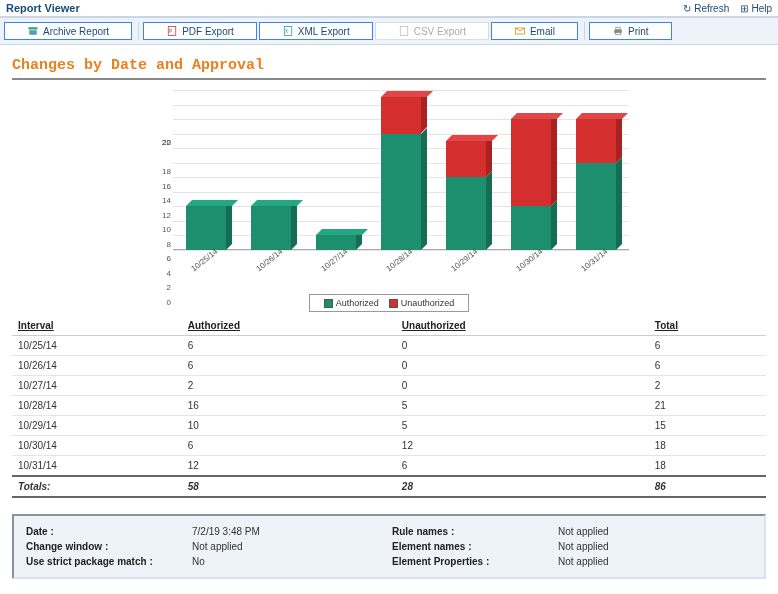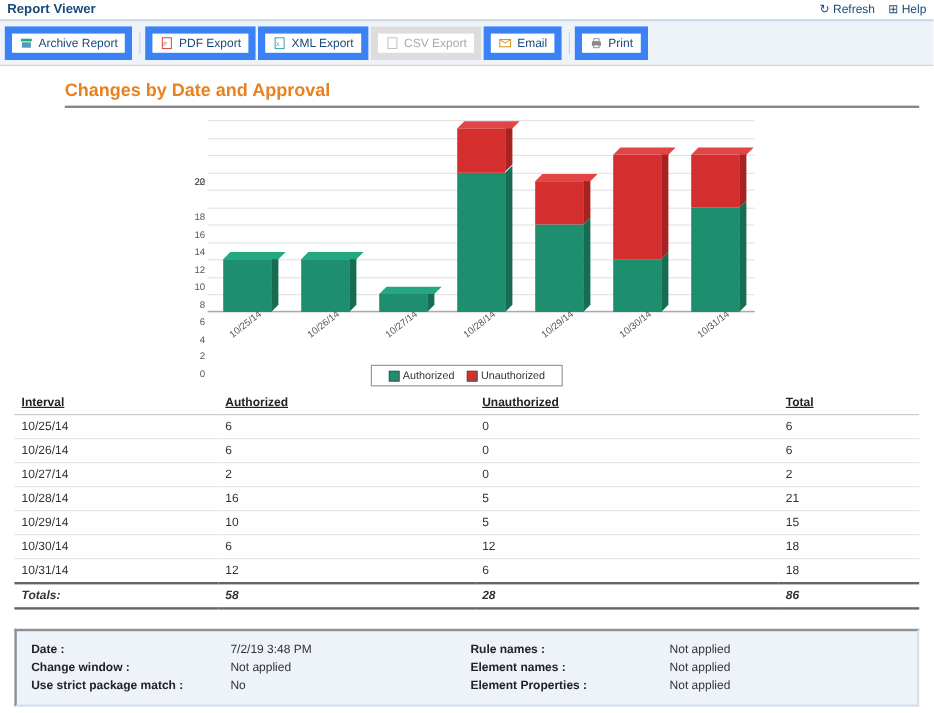--- a/index.html
+++ b/index.html
@@ -1,25 +1,25 @@
 <!DOCTYPE html>
 <html><head>
 <meta charset="utf-8">
 <style>
   * { box-sizing: border-box; }
   body { margin: 0; font-family: Verdana, Arial, sans-serif; font-size: 10px; background: #fff; color: #333; }
   .topbar { display: flex; align-items: center; justify-content: space-between; padding: 2px 6px; font-size: 11px; font-weight: bold; color: #1a4a7a; border-bottom: 2px solid #c8d6e6; }
   .topbar-right a { color: #1a4a7a; font-weight: normal; font-size: 10px; text-decoration: none; margin-left: 8px; cursor: pointer; }
   .toolbar { display: flex; align-items: center; padding: 4px 4px; background: #eef3f9; border-bottom: 1px solid #c8d6e6; }
-  .toolbar-btn { display: inline-flex; align-items: center; gap: 4px; background: #fff; border: 6px solid #3b82f6; padding: 2px 6px; font-size: 10px; color: #1a4a7a; margin-right: 2px; cursor: pointer; }
+  .toolbar-btn { display: inline-flex; align-items: center; gap: 4px; background: #fff; border: 1px solid #3b82f6; padding: 2px 22px; font-size: 10px; color: #1a4a7a; margin-right: 2px; cursor: pointer; }
   .toolbar-btn.disabled { color: #aaa; border-color: #ddd; cursor: default; }
   .toolbar-sep { width: 1px; height: 18px; background: #c8d6e6; margin: 0 4px; }
   .toolbar-btn svg { width: 12px; height: 12px; }
   .page { padding: 6px 12px; }
-  .report-title { font-family: Liberation Sans, sans-serif; font-size: 15px; font-weight: bold; color: #e88220; padding: 6px 0 4px; border-bottom: 2px solid #888; margin-left: 42px; }
+  .report-title { font-family: Liberation Mono, monospace; font-size: 15px; font-weight: bold; color: #e88220; padding: 6px 0 4px; border-bottom: 2px solid #888; }
   .chart-wrap { width: 480px; margin: 10px auto 4px; position: relative; }
   .chart-area { position: relative; height: 180px; border-left: 0; border-bottom: 0; }
   .y-axis { position: absolute; left: 0; top: 0; bottom: 20px; width: 24px; }
   .y-tick { position: absolute; right: 2px; font-size: 8px; color: #555; transform: translateY(50%); margin-top: 43px; }
   .grid { position: absolute; left: 24px; right: 0; top: 0; bottom: 20px; }
   .grid-line { position: absolute; left: 0; right: 0; height: 1px; background: #e4e4e4; }
   .baseline { position: absolute; left: 24px; right: 0; bottom: 20px; height: 1px; background: #aaa; }
   .bars { position: absolute; left: 24px; right: 0; bottom: 20px; top: 0; display: flex; align-items: flex-end; justify-content: space-around; }
   .bar-slot { width: 40px; display: flex; flex-direction: column; align-items: center; position: relative; }
   .bar-stack { width: 40px; display: flex; flex-direction: column-reverse; position: relative; }

